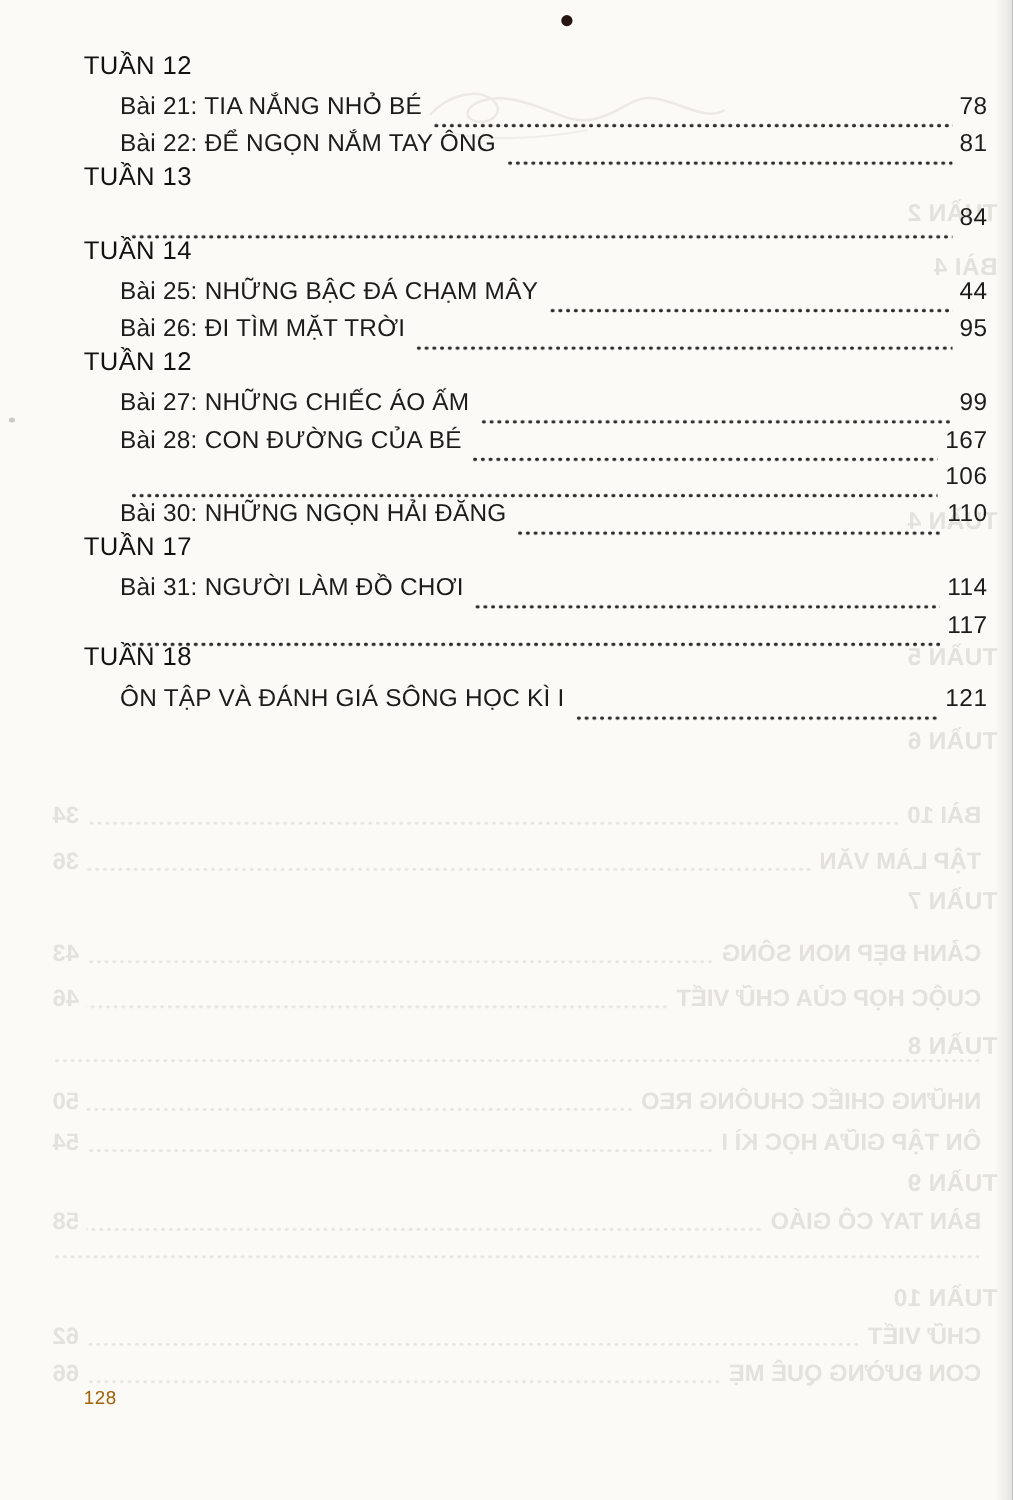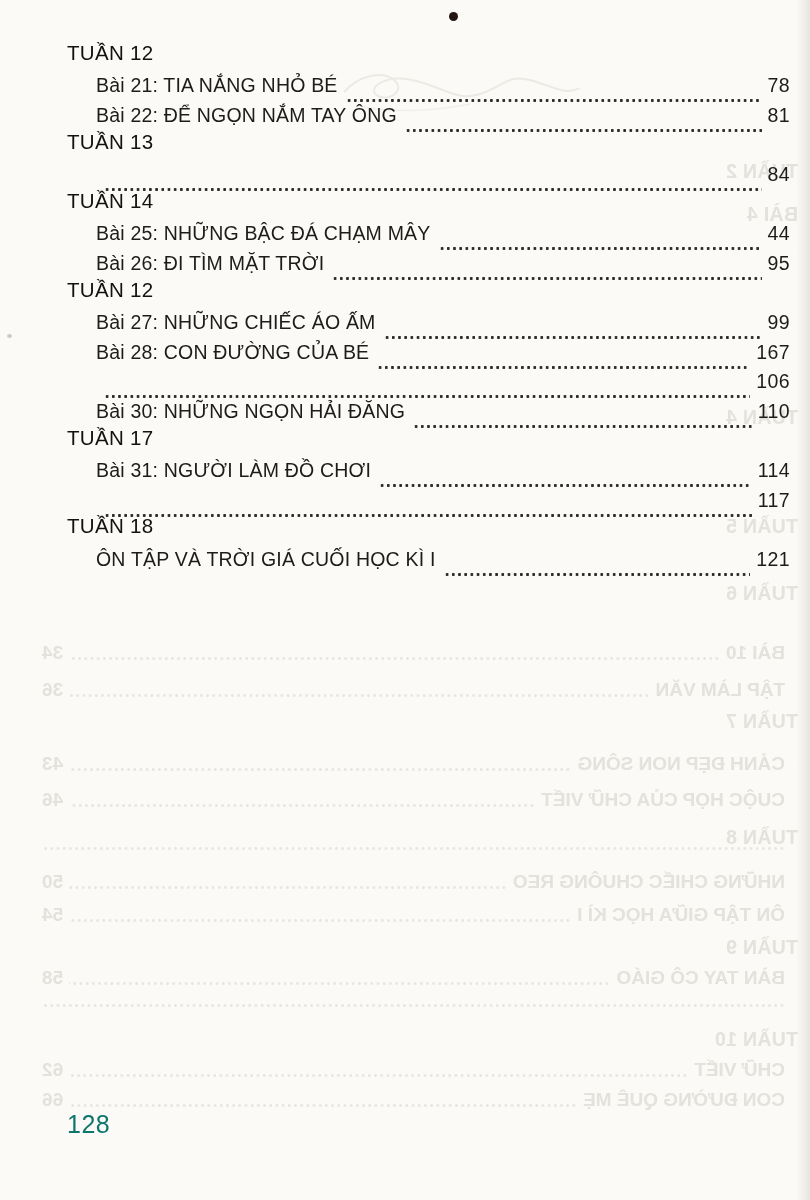--- a/index.html
+++ b/index.html
@@ -25,21 +25,21 @@
   .leader{
     flex:1;height:5px;position:relative;top:6px;
     margin:0 6px 0 8px;min-width:12px;
     background-image:radial-gradient(circle,#2b2a28 1.3px,rgba(0,0,0,0) 1.55px);
     background-size:6.2px 5px;background-repeat:repeat-x;background-position:left center;
   }
   .pagenum{white-space:nowrap;letter-spacing:.4px;}
   
   .page-number{
     position:absolute;left:67px;top:1110px;
-    font-size:25px;color:#0f766e;letter-spacing:.5px;
+    font-size:15px;color:#a16207;letter-spacing:.5px;
   }
   
   .ghost{
     position:absolute;inset:0;pointer-events:none;
     transform:scaleX(-1);
     color:#ccc9c1;
   }
   .g-entry{
     position:absolute;left:25px;right:42px;height:24px;
     display:flex;align-items:center;
@@ -199,21 +199,21 @@
         <span class="toc-label">Bài 31: NGƯỜI LÀM ĐỒ CHƠI</span>
         <span class="leader"></span>
         <span class="pagenum">114</span>
       </div>
       <div class="toc-row">
         <span class="leader"></span>
         <span class="pagenum">117</span>
       </div>
       <div class="week-row">TUẦN 18</div>
       <div class="toc-row">
-        <span class="toc-label">ÔN TẬP VÀ TRỜI GIÁ CUỐI HỌC KÌ I</span>
+        <span class="toc-label">ÔN TẬP VÀ ĐÁNH GIÁ SÔNG HỌC KÌ I</span>
         <span class="leader"></span>
         <span class="pagenum">121</span>
       </div>
     </div>
 
   <div class="page-number">128</div>
 
   <div class="edge-shade"></div>
 </div>
 

